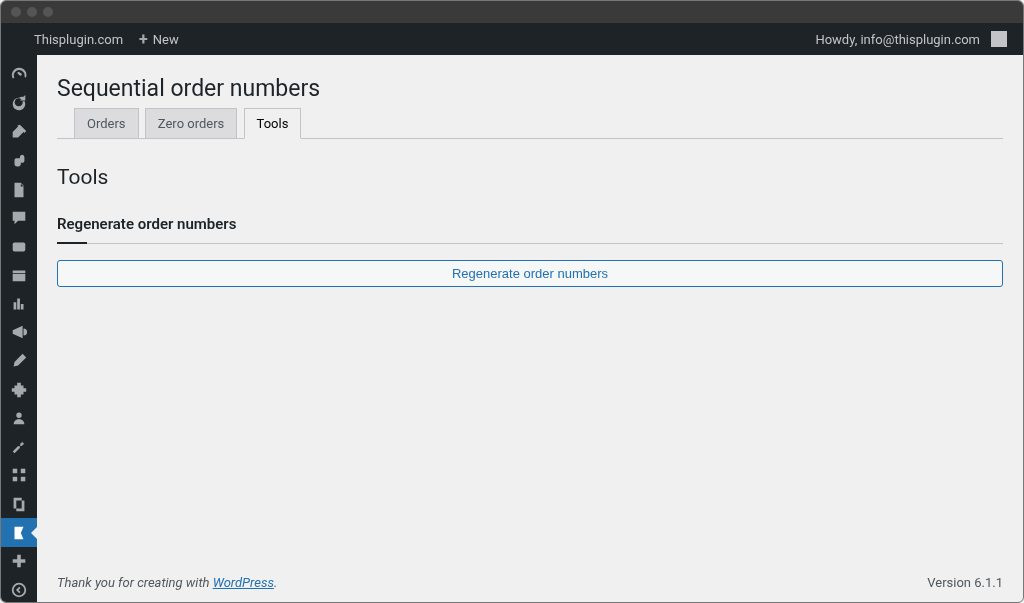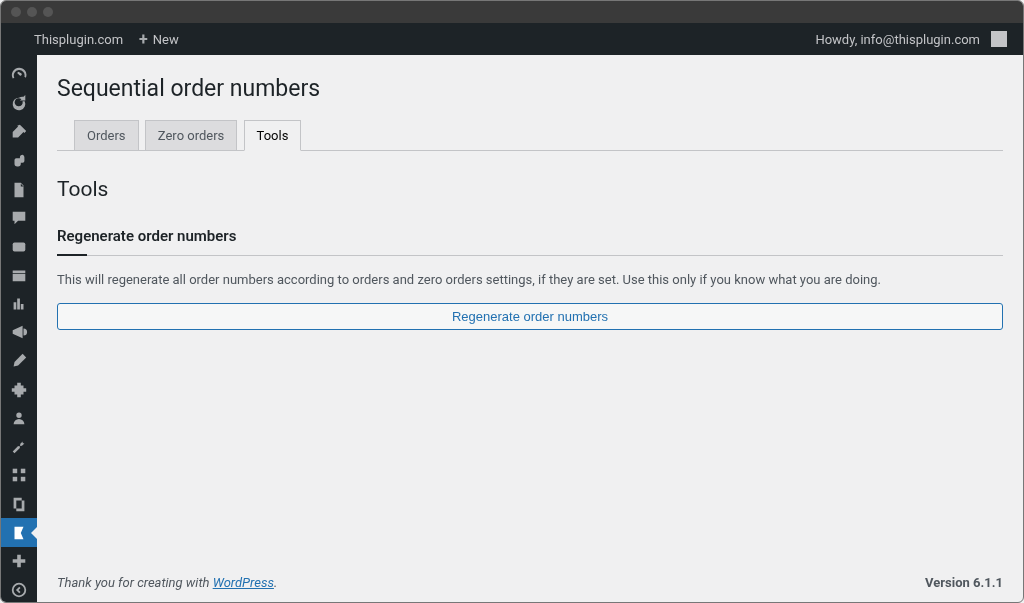--- a/index.html
+++ b/index.html
@@ -86,21 +86,20 @@
 }
 h1.page-title {
   font-size: 23px;
   font-weight: 400;
   color: #1d2327;
   padding: 9px 0 4px 0;
   line-height: 1.3;
 }
 .nav-tab-wrapper {
   border-bottom: 1px solid #c3c4c7;
-  margin-top: 12px;
   padding-left: 17px;
 }
 .nav-tab {
   display: inline-block;
   padding: 7px 12px;
   background: #dcdcde;
   border: 1px solid #c3c4c7;
   margin-left: 3px;
   margin-bottom: -1px;
   font-size: 13px;
@@ -159,21 +158,21 @@
   justify-content: space-between;
   padding: 12px 0 14px 0;
   color: #50575e;
   font-size: 13px;
   font-style: italic;
   gap: 47px;
 }
 .wp-footer a {
   color: #2271b1; text-decoration: underline;
 }
-.wp-footer .version { font-style: normal; font-weight: bold; }
+.wp-footer .version { font-style: normal; }
 .plus-icon { font-weight:bold; }
 </style>
 </head>
 <body>
 
 <div class="window-titlebar">
   <div class="window-dot"></div>
   <div class="window-dot"></div>
   <div class="window-dot"></div>
 </div>
@@ -316,21 +315,20 @@
     <div class="nav-tab-wrapper">
       <span class="nav-tab">Orders</span>
       <span class="nav-tab">Zero orders</span>
       <span class="nav-tab active">Tools</span>
     </div>
 
     <h2 class="section-heading">Tools</h2>
 
     <h3 class="sub-heading">Regenerate order numbers</h3>
 
-    <p class="description">This will regenerate all order numbers according to orders and zero orders settings, if they are set. Use this only if you know what you are doing.</p>
 
     <button class="button-secondary">Regenerate order numbers</button>
 
     <div class="wp-footer">
       <span>
         <span>Thank you for creating with </span><a href="#">WordPress</a><span>.</span>
       </span>
       <span class="version">Version 6.1.1</span>
     </div>
   </div>

